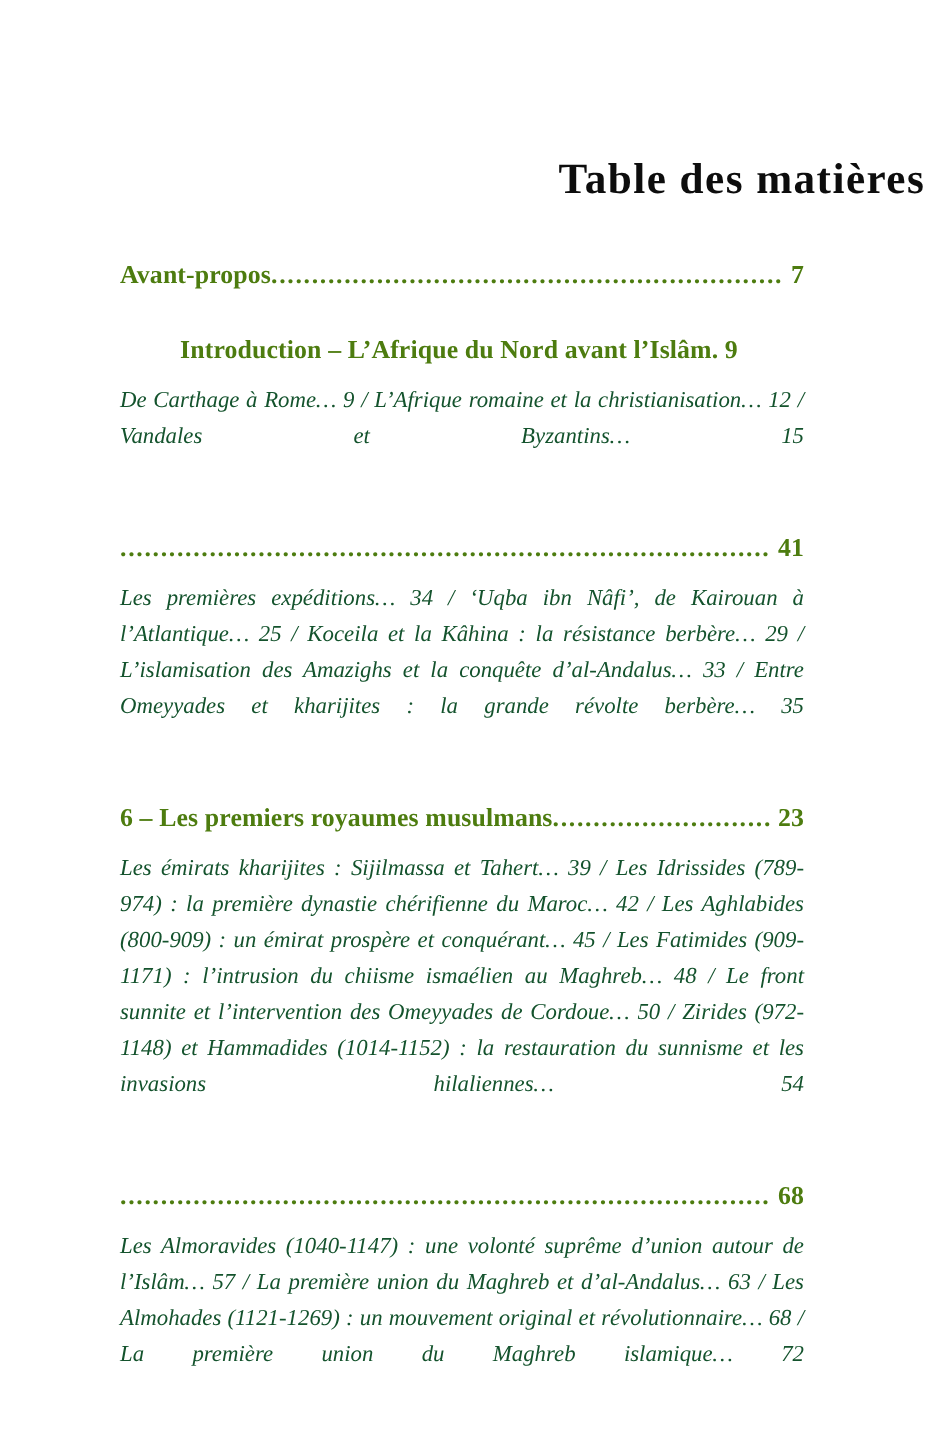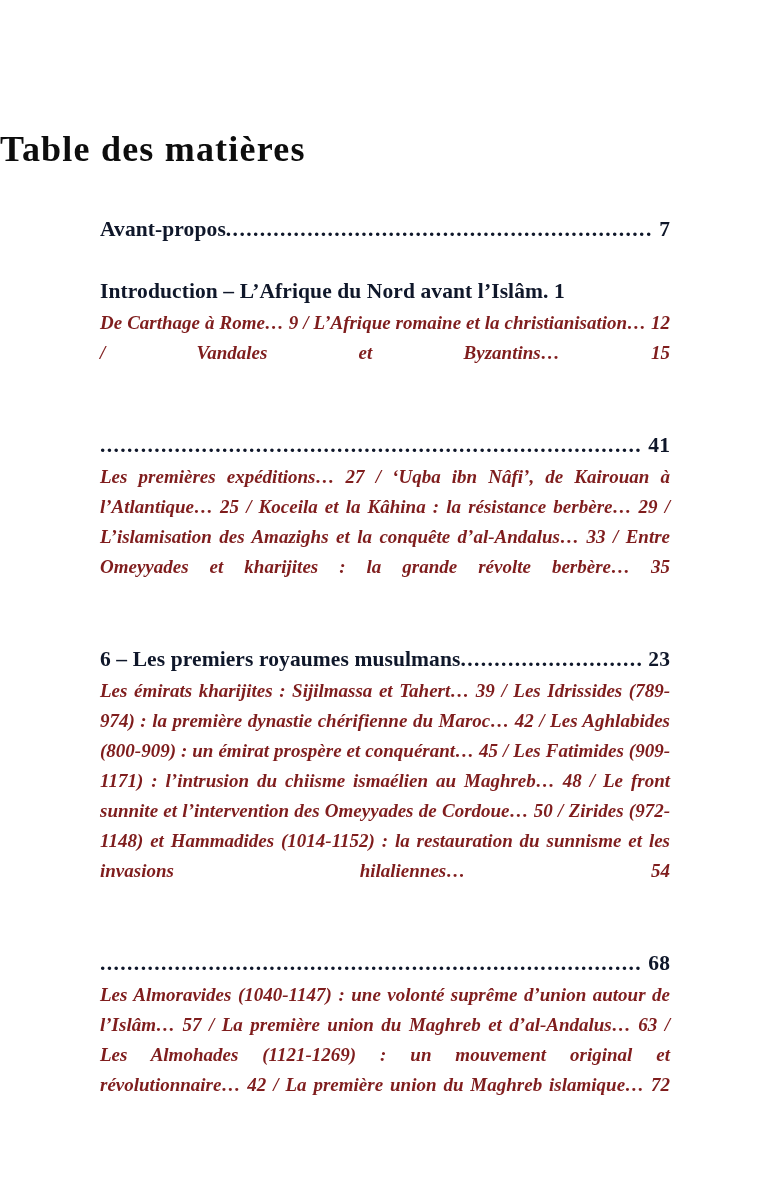--- a/index.html
+++ b/index.html
@@ -15,21 +15,21 @@
     overflow: hidden;
     font-family: "Liberation Serif", "DejaVu Serif", serif;
     color: #111111;
     box-sizing: border-box;
   }
   .toc-title {
     position: absolute;
     left: 0;
     right: 0;
     top: 103px;
-    text-align: left;
+    text-align: right;
     font-size: 36px;
     font-weight: bold;
     letter-spacing: 1.2px;
     line-height: 44px;
     color: #0d0d0d;
   }
   .toc-body {
     position: absolute;
     left: 100px;
     top: 214px;
@@ -42,21 +42,22 @@
     margin-bottom: 0;
   }
   .entry-head {
     display: flex;
     align-items: baseline;
     font-size: 21.5px;
     font-weight: bold;
     line-height: 30px;
     letter-spacing: 0.1px;
     white-space: nowrap;
-    color: #0f172a;
+    color: #4d7c0f;
+    justify-content: center;
   }
   .entry-head .head-label {
     flex: 0 0 auto;
   }
   .entry-head .leader {
     flex: 1 1 auto;
     overflow: hidden;
     white-space: nowrap;
     letter-spacing: 1.4px;
     margin: 0 1px 0 0;
@@ -64,24 +65,23 @@
   .entry-head .head-page {
     flex: 0 0 auto;
     padding-left: 5px;
   }
   .entry-desc {
     font-size: 19px;
     font-style: italic;
     line-height: 30px;
     text-align: justify;
     text-justify: inter-word;
-    margin-top: 2px;
-    color: #7f1d1d;
+    margin-top: 13px;
+    color: #14532d;
     hyphens: none;
-    font-weight: bold;
   }
   .entry-desc:after {
     content: "";
     display: inline-block;
     width: 100%;
   }
 </style>
 </head>
 <body>
 
@@ -95,45 +95,45 @@
       <div class="entry-head">
         <span class="head-label">Avant-propos</span>
         <span class="leader">........................................................................................................................................................................................................</span>
         <span class="head-page">7</span>
       </div>
 
     </div>
 
     <div class="entry">
       <div class="entry-head">
-        <span class="head-label">Introduction – L’Afrique du Nord avant l’Islâm. 1</span>
+        <span class="head-label">Introduction – L’Afrique du Nord avant l’Islâm. 9</span>
         <span class="head-page"></span>
       </div>
       <div class="entry-desc">De Carthage à Rome… 9 / L’Afrique romaine et la christianisation… 12 / Vandales et Byzantins… 15</div>
     </div>
 
     <div class="entry">
       <div class="entry-head">
         <span class="leader">........................................................................................................................................................................................................</span>
         <span class="head-page">41</span>
       </div>
-      <div class="entry-desc">Les premières expéditions… 27 / ‘Uqba ibn Nâfi’, de Kairouan à l’Atlantique… 25 / Koceila et la Kâhina : la résistance berbère… 29 / L’islamisation des Amazighs et la conquête d’al-Andalus… 33 / Entre Omeyyades et kharijites : la grande révolte berbère… 35</div>
+      <div class="entry-desc">Les premières expéditions… 34 / ‘Uqba ibn Nâfi’, de Kairouan à l’Atlantique… 25 / Koceila et la Kâhina : la résistance berbère… 29 / L’islamisation des Amazighs et la conquête d’al-Andalus… 33 / Entre Omeyyades et kharijites : la grande révolte berbère… 35</div>
     </div>
 
     <div class="entry">
       <div class="entry-head">
         <span class="head-label">6 – Les premiers royaumes musulmans</span>
         <span class="leader">........................................................................................................................................................................................................</span>
         <span class="head-page">23</span>
       </div>
       <div class="entry-desc">Les émirats kharijites : Sijilmassa et Tahert… 39 / Les Idrissides (789-974) : la première dynastie chérifienne du Maroc… 42 / Les Aghlabides (800-909) : un émirat prospère et conquérant… 45 / Les Fatimides (909-1171) : l’intrusion du chiisme ismaélien au Maghreb… 48 / Le front sunnite et l’intervention des Omeyyades de Cordoue… 50 / Zirides (972-1148) et Hammadides (1014-1152) : la restauration du sunnisme et les invasions hilaliennes… 54</div>
     </div>
 
     <div class="entry">
       <div class="entry-head">
         <span class="leader">........................................................................................................................................................................................................</span>
         <span class="head-page">68</span>
       </div>
-      <div class="entry-desc">Les Almoravides (1040-1147) : une volonté suprême d’union autour de l’Islâm… 57 / La première union du Maghreb et d’al-Andalus… 63 / Les Almohades (1121-1269) : un mouvement original et révolutionnaire… 42 / La première union du Maghreb islamique… 72</div>
+      <div class="entry-desc">Les Almoravides (1040-1147) : une volonté suprême d’union autour de l’Islâm… 57 / La première union du Maghreb et d’al-Andalus… 63 / Les Almohades (1121-1269) : un mouvement original et révolutionnaire… 68 / La première union du Maghreb islamique… 72</div>
     </div>
 
   </div>
 </div>
 
 </body></html>

